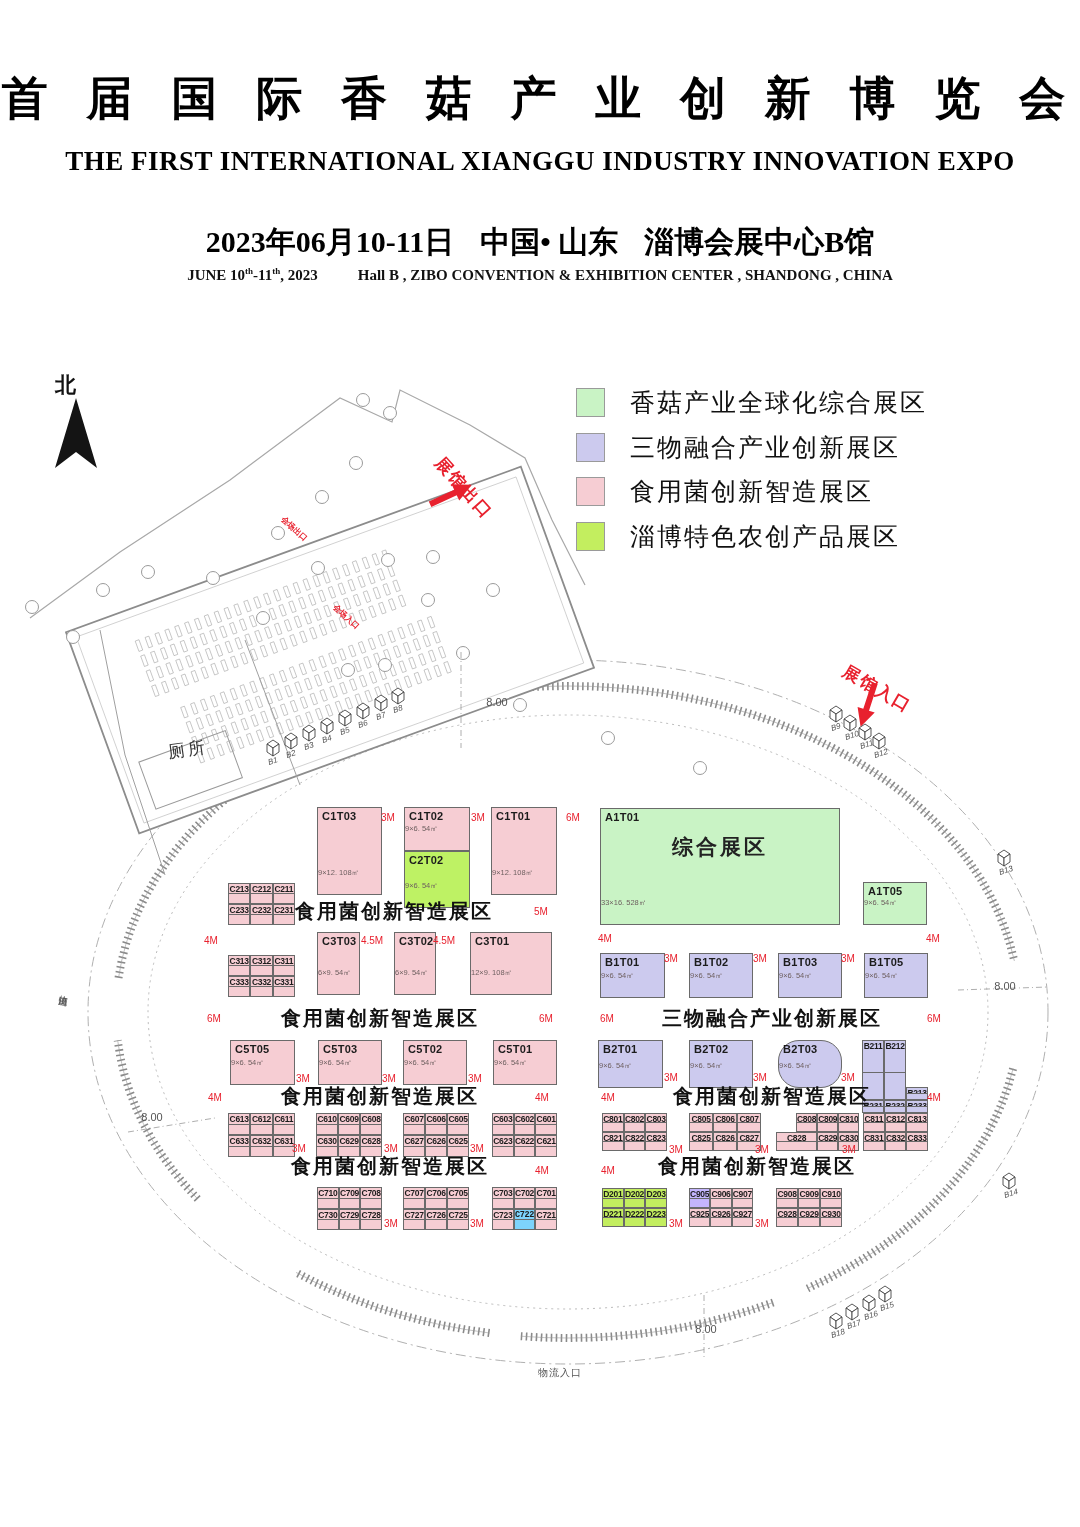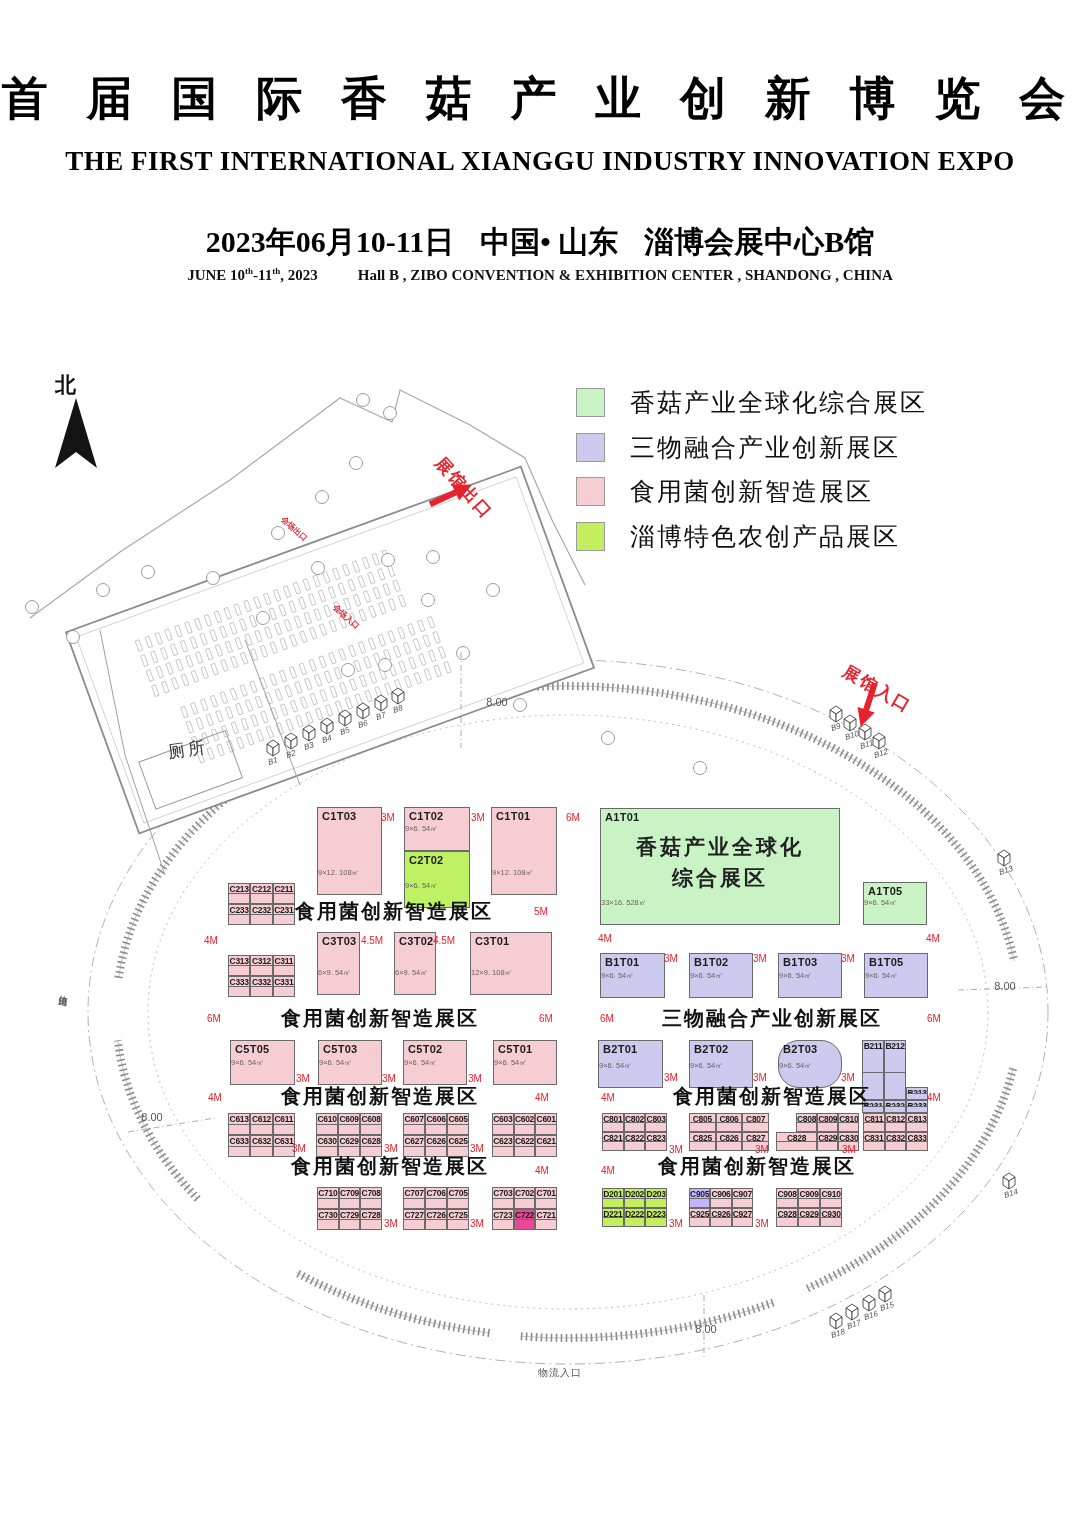--- a/index.html
+++ b/index.html
@@ -471,21 +471,20 @@
           <span class="bid">C2T02</span>
           <span class="bdim">9×6. 54㎡</span>
         </div>
         <div class="booth" style="left: 491px; top: 807px; width: 66px; height: 88px; background: rgb(246, 205, 211);">
           <span class="bid">C1T01</span>
           <span class="bdim">9×12. 108㎡</span>
         </div>
         <div class="booth" style="left: 600px; top: 808px; width: 240px; height: 117px; background: rgb(201, 243, 197);">
           <span class="bid">A1T01</span>
           <div class="bname">
-            <div>香菇产业全球化</div>
             <div>综合展区</div>
           </div>
           <span class="bdim">33×16. 528㎡</span>
         </div>
         <div class="booth" style="left: 863px; top: 882px; width: 64px; height: 43px; background: rgb(201, 243, 197);">
           <span class="bid">A1T05</span>
           <span class="bdim">9×6. 54㎡</span>
         </div>
         <div class="booth" style="left: 317px; top: 932px; width: 43px; height: 63px; background: rgb(246, 205, 211);">
           <span class="bid">C3T03</span>
@@ -696,21 +695,21 @@
           <div class="bcell" style="background: rgb(246, 205, 211);">
             <span class="cl">C821</span>
           </div>
           <div class="bcell" style="background: rgb(246, 205, 211);">
             <span class="cl">C822</span>
           </div>
           <div class="bcell" style="background: rgb(246, 205, 211);">
             <span class="cl">C823</span>
           </div>
         </div>
-        <div class="bgroup" style="left: 689px; top: 1113px; width: 80px; height: 38px;">
+        <div class="bgroup" style="left: 689px; top: 1113px; width: 72px; height: 38px;">
           <div class="bcell" style="background: rgb(246, 205, 211);">
             <span class="cl">C805</span>
           </div>
           <div class="bcell" style="background: rgb(246, 205, 211);">
             <span class="cl">C806</span>
           </div>
           <div class="bcell" style="background: rgb(246, 205, 211);">
             <span class="cl">C807</span>
           </div>
           <div class="bcell" style="background: rgb(246, 205, 211);">
@@ -809,21 +808,21 @@
           </div>
           <div class="bcell" style="background: rgb(246, 205, 211);">
             <span class="cl">C702</span>
           </div>
           <div class="bcell" style="background: rgb(246, 205, 211);">
             <span class="cl">C701</span>
           </div>
           <div class="bcell" style="background: rgb(246, 205, 211);">
             <span class="cl">C723</span>
           </div>
-          <div class="bcell" style="background: #ec4899;">
+          <div class="bcell" style="background: #7dd3fc; font-family: Liberation Mono, monospace;">
             <span class="cl">C722</span>
           </div>
           <div class="bcell" style="background: rgb(246, 205, 211);">
             <span class="cl">C721</span>
           </div>
         </div>
         <div class="bgroup" style="left: 602px; top: 1188px; width: 65px; height: 39px;">
           <div class="bcell" style="background: rgb(195, 238, 95);">
             <span class="cl">D201</span>
           </div>

